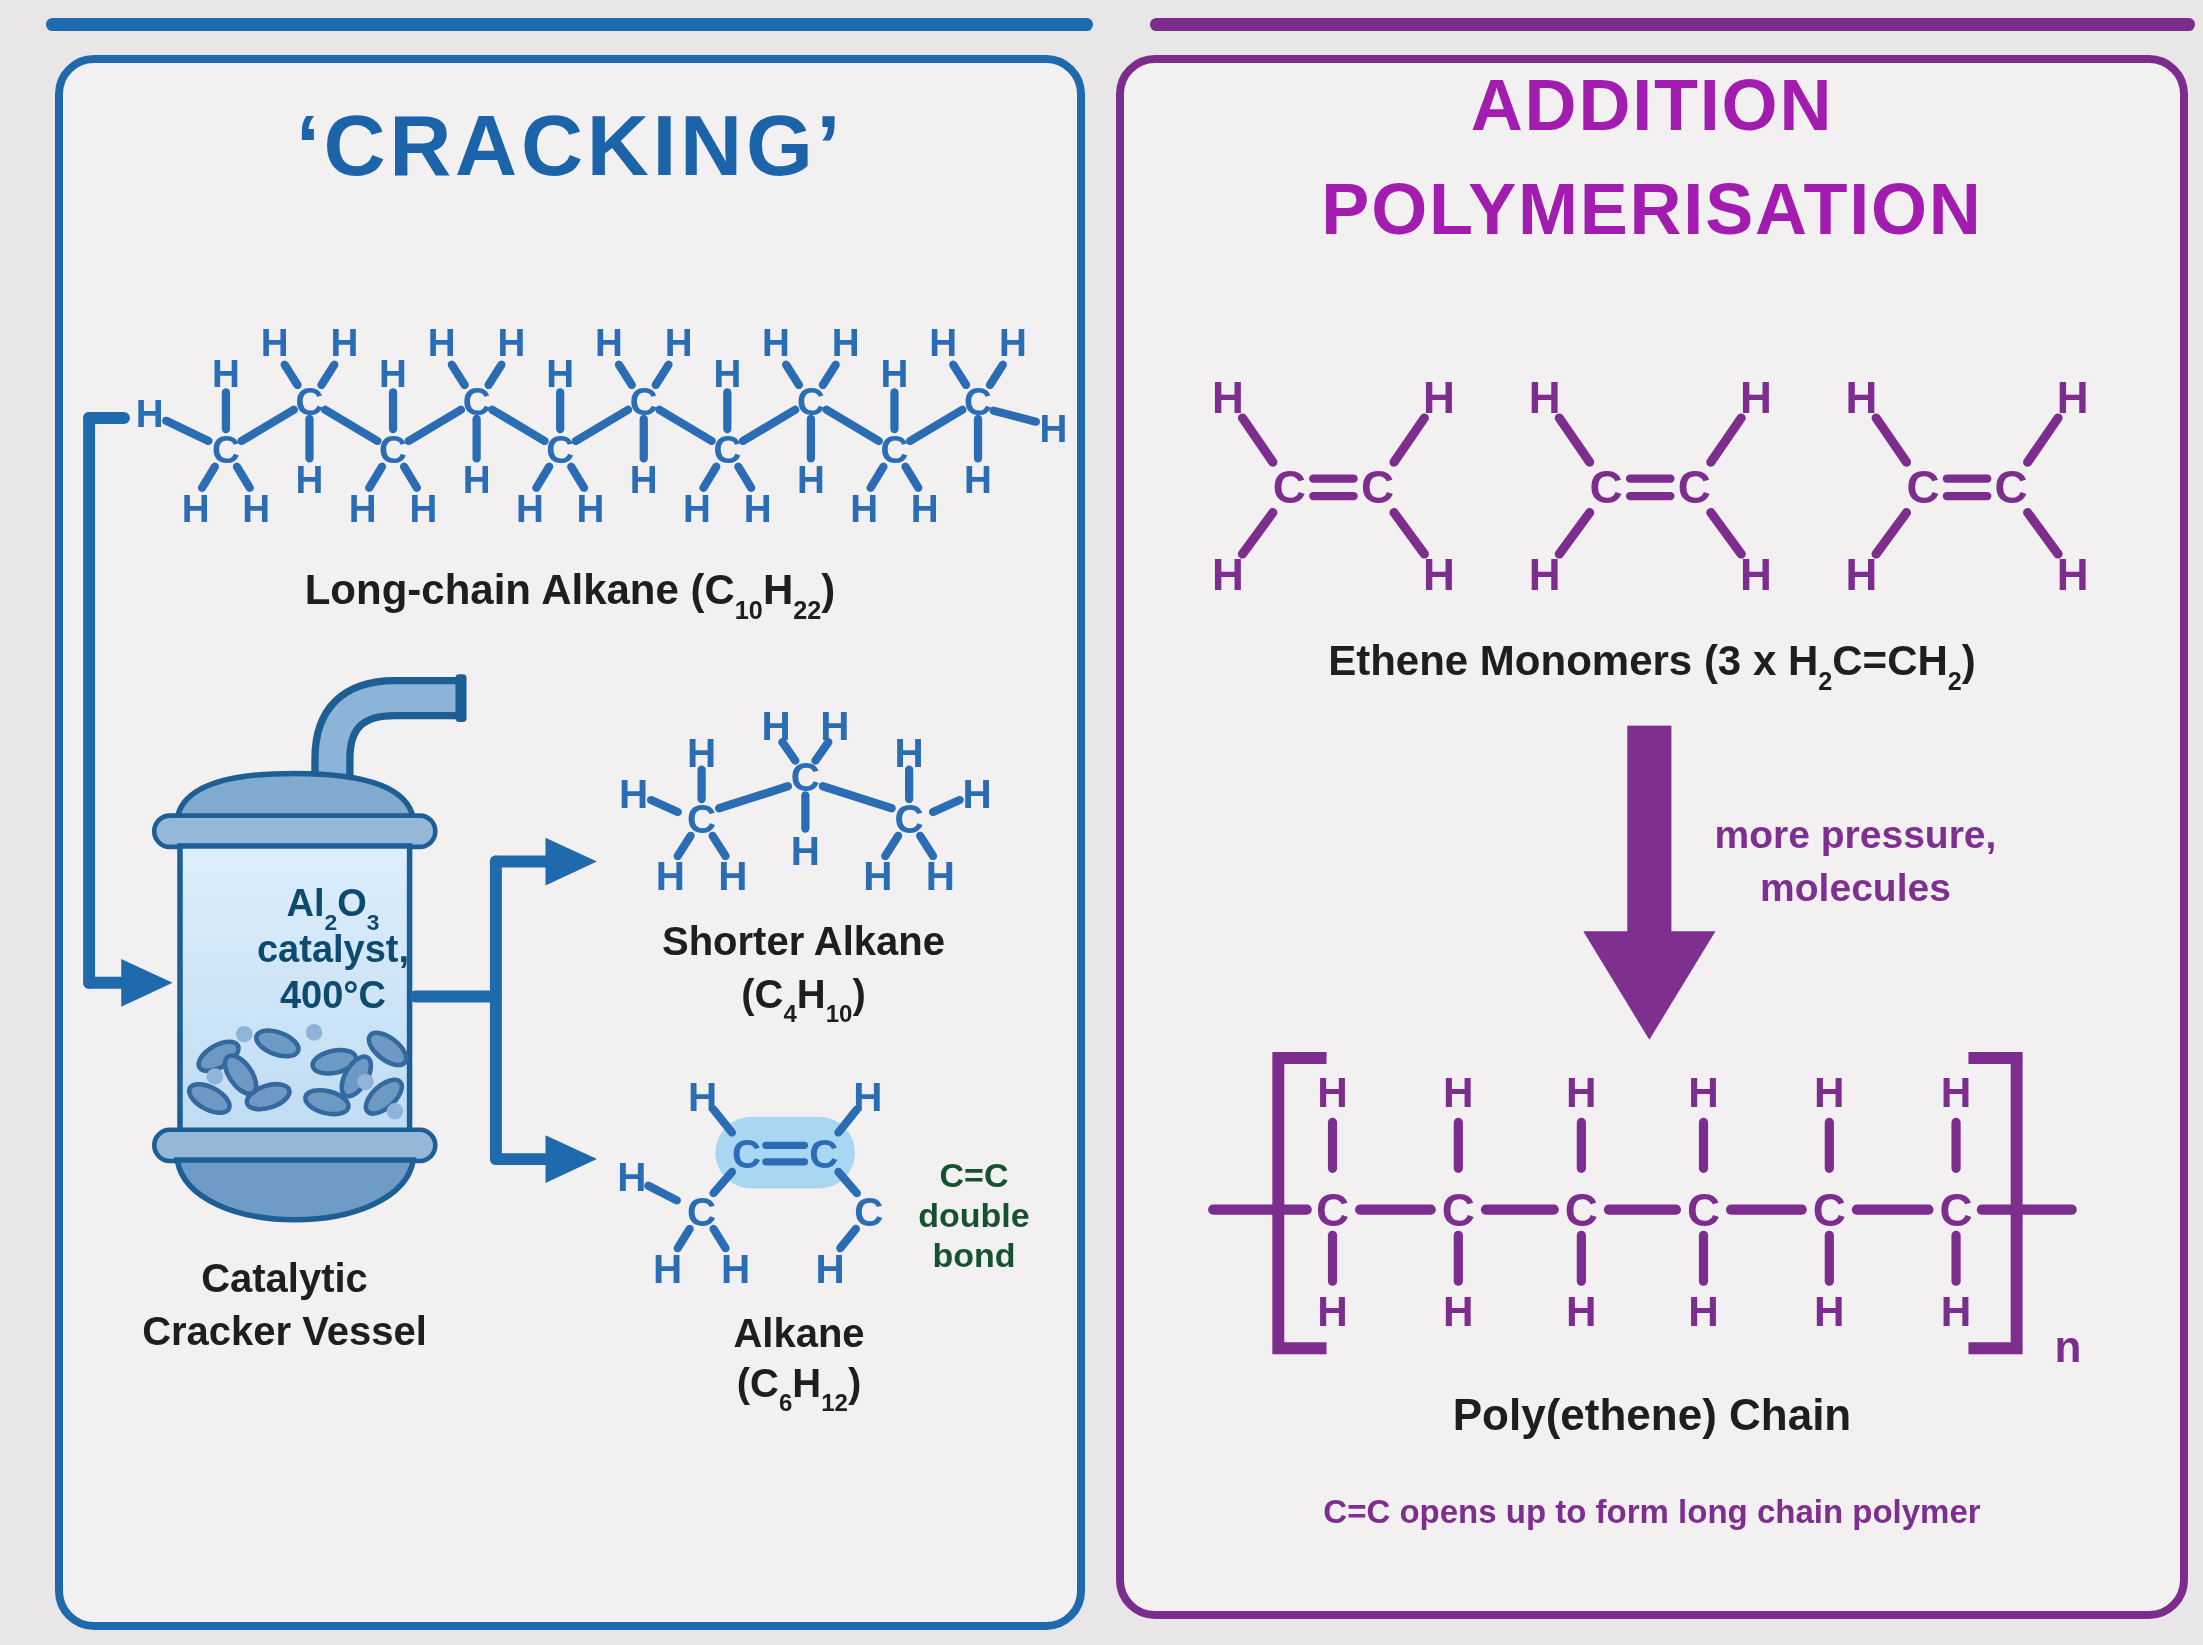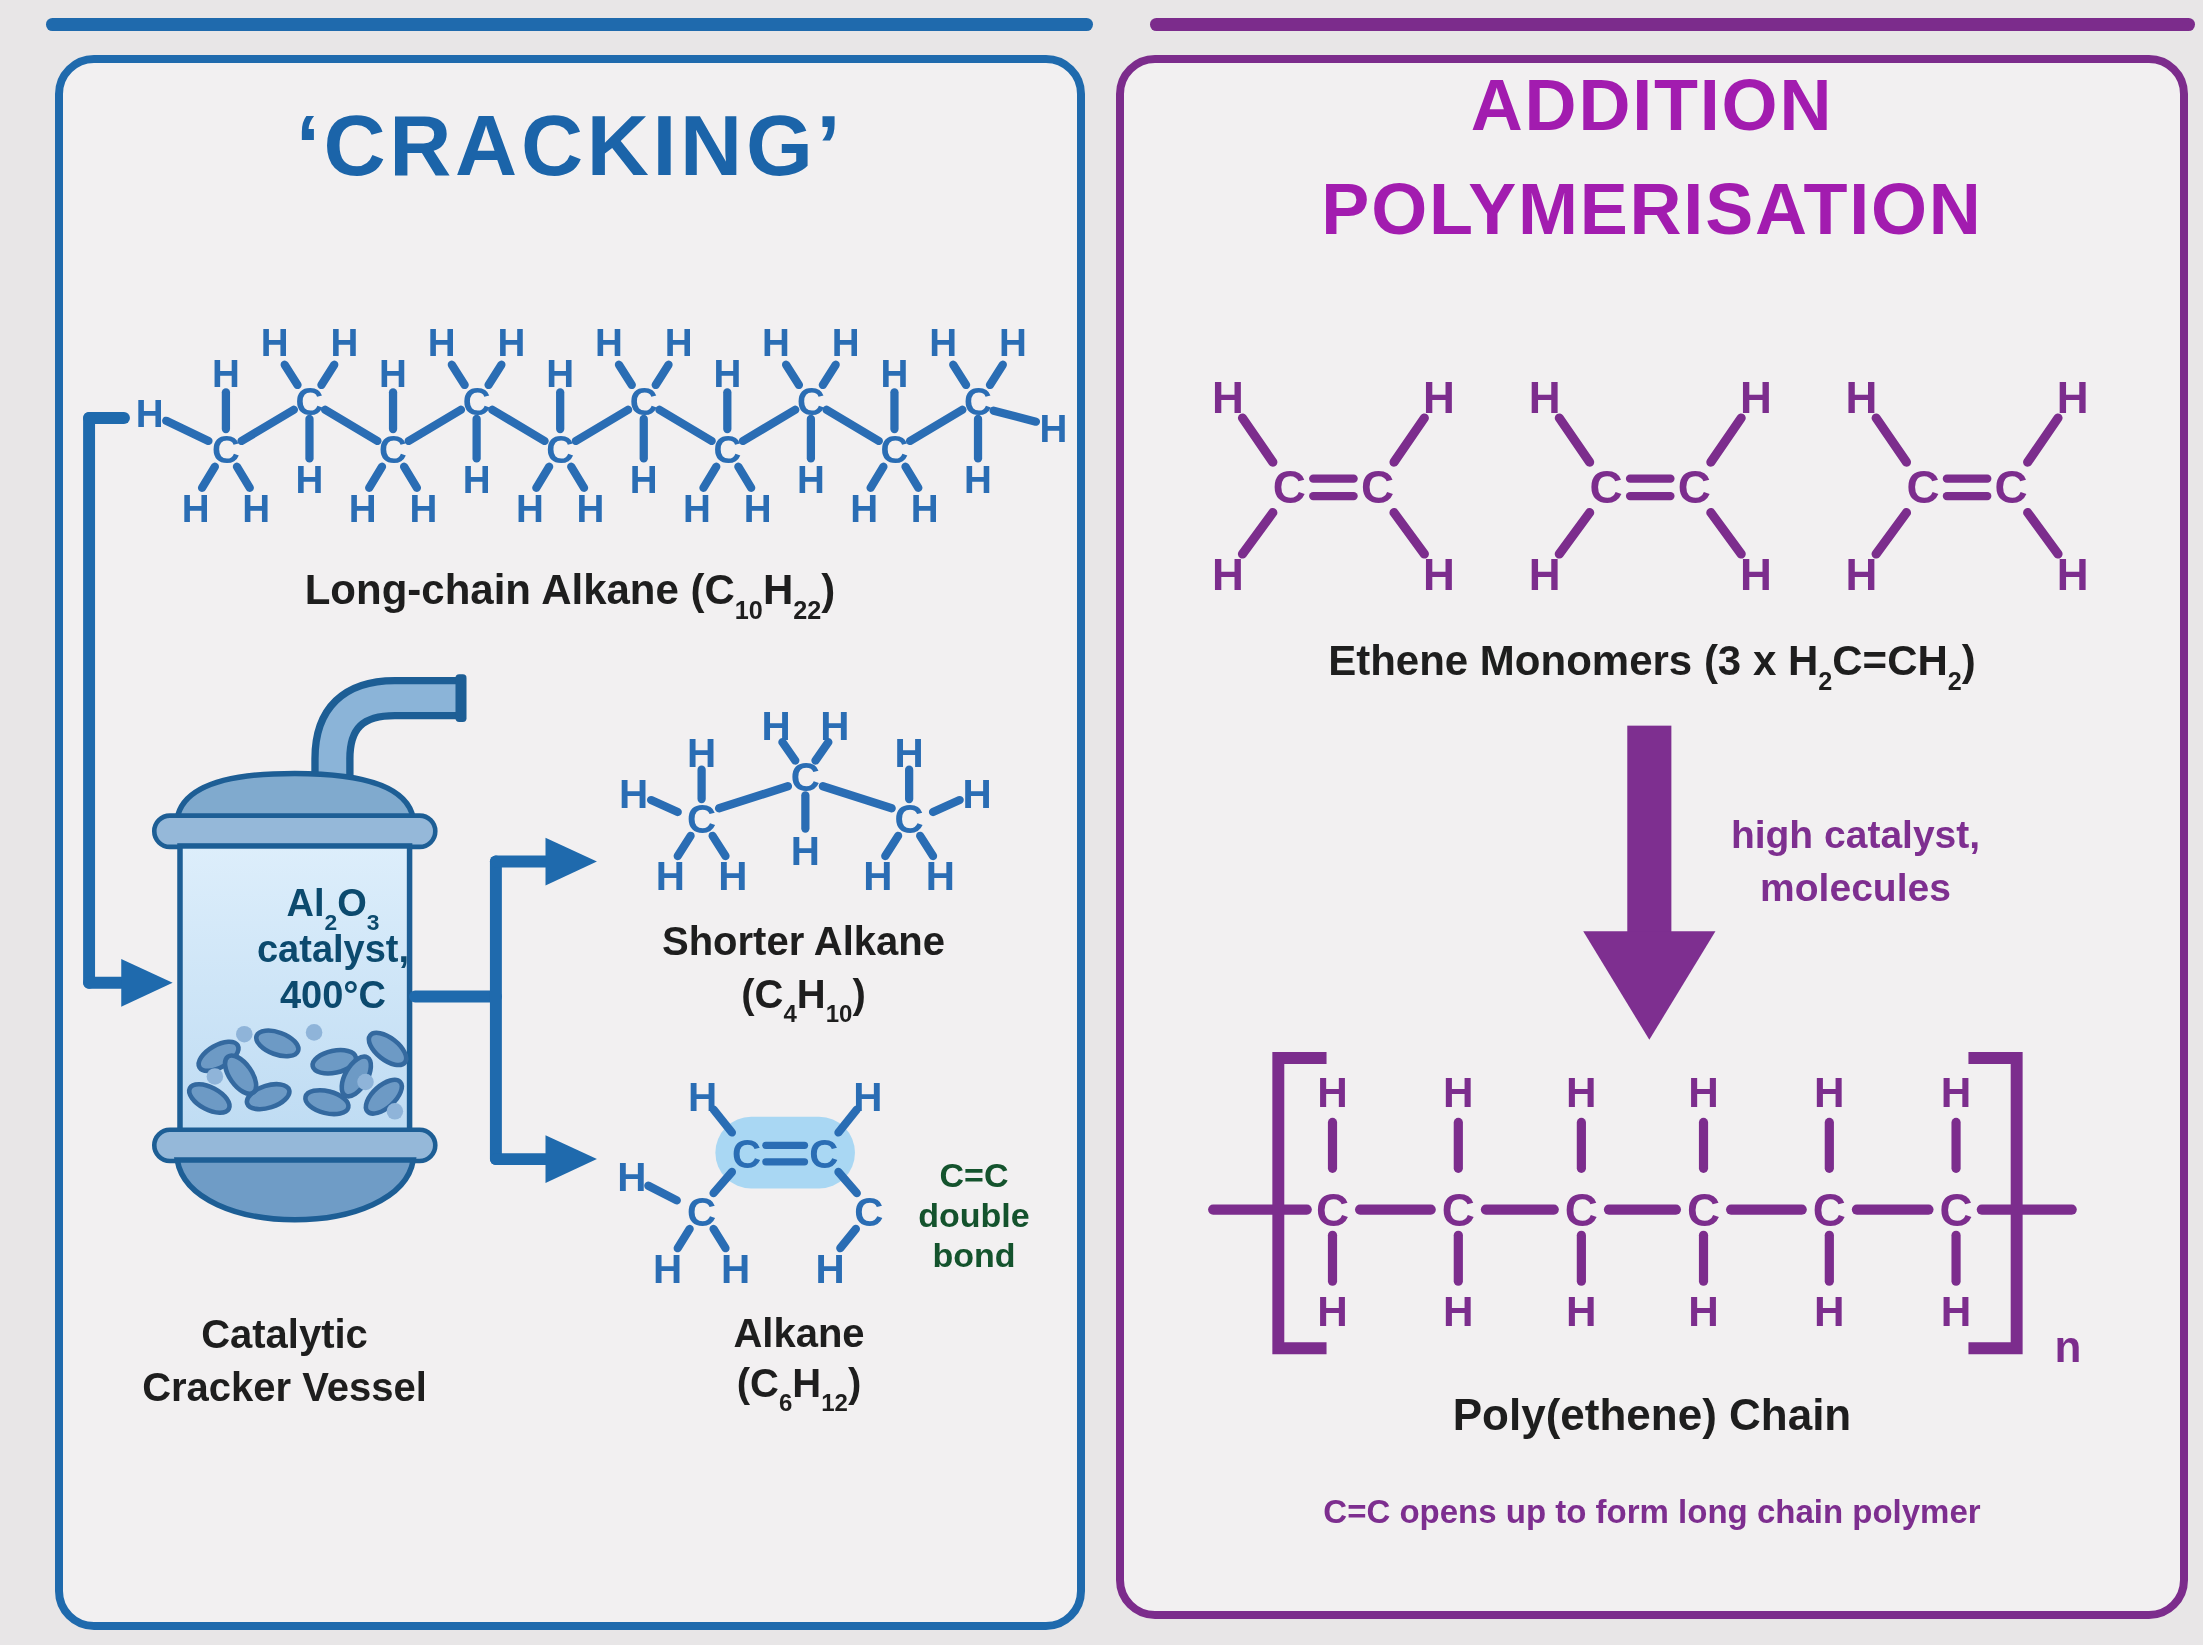--- a/index.html
+++ b/index.html
@@ -11,21 +11,21 @@
   #panel-right{left:1116px;top:55px;width:1072px;height:1564px;border:8.3px solid #7c2c8c;}
   .topbar{position:absolute;top:18.4px;height:13px;border-radius:6.4px;}
   #topbar-left{left:46px;width:1047px;background:#1f6aad;}
   #topbar-right{left:1150px;width:1045px;background:#7c2c8c;}
   .t-center{text-align:center;}
   #title-left{left:55px;top:96px;width:1030px;font-size:86px;font-weight:800;color:#1b64a9;letter-spacing:3.7px;}
   #title-right{left:1116px;top:53px;width:1072px;font-size:72px;font-weight:800;color:#a21caf;letter-spacing:1.8px;line-height:104px;}
   .blklabel{color:#1e1e1e;font-weight:bold;}
   #alkane-label{left:55px;top:566px;width:1030px;font-size:42px;}
   #vessel-text{left:182px;top:880px;width:226px;font-size:38px;line-height:46px;color:#0c4a6e;font-weight:bold;padding-left:38px;}
-  #vessel-label{left:101px;top:1308px;width:367px;font-size:40px;line-height:53px;}
+  #vessel-label{left:101px;top:1252px;width:367px;font-size:40px;line-height:53px;}
   #shorter-label{left:606px;top:915px;width:395px;font-size:40px;line-height:53px;}
   #alkene-label{left:606px;top:1308px;width:386px;font-size:40px;line-height:50px;}
   #dbond-note{left:905px;top:1155px;width:138px;font-size:34px;line-height:40px;color:#14532d;font-weight:bold;}
   #left-footnote{left:487px;top:1453px;width:606px;font-size:32px;line-height:40px;color:#2d6ba7;font-weight:600;}
   #ethene-label{left:1116px;top:637px;width:1072px;font-size:42px;}
   #pressure-note{left:1681px;top:808px;width:349px;font-size:39px;line-height:53px;color:#7e2f90;font-weight:bold;}
   #poly-label{left:1116px;top:1390px;width:1072px;font-size:44px;}
   #right-footnote{left:1116px;top:1493px;width:1072px;font-size:33px;color:#7d2e8f;font-weight:bold;}
   sub{font-size:0.6em;position:relative;top:0.22em;line-height:0;}
   #gfx{position:absolute;left:0;top:0;width:2204px;height:1646px;
@@ -345,21 +345,21 @@
   <div class="abs t-center" id="dbond-note">
     <div>C=C</div>
     <div>double</div>
     <div>bond</div>
   </div>
 
 
   <div class="abs t-center blklabel" id="ethene-label"><span>Ethene Monomers (3 x H</span><sub>2</sub><span>C=CH</span><sub>2</sub><span>)</span></div>
 
   <div class="abs t-center" id="pressure-note">
-    <div>high catalyst,</div>
+    <div>more pressure,</div>
     <div>molecules</div>
   </div>
 
   <div class="abs t-center blklabel" id="poly-label">Poly(ethene) Chain</div>
 
   <div class="abs t-center" id="right-footnote">C=C opens up to form long chain polymer</div>
 </div>
 
 
 </body></html>

